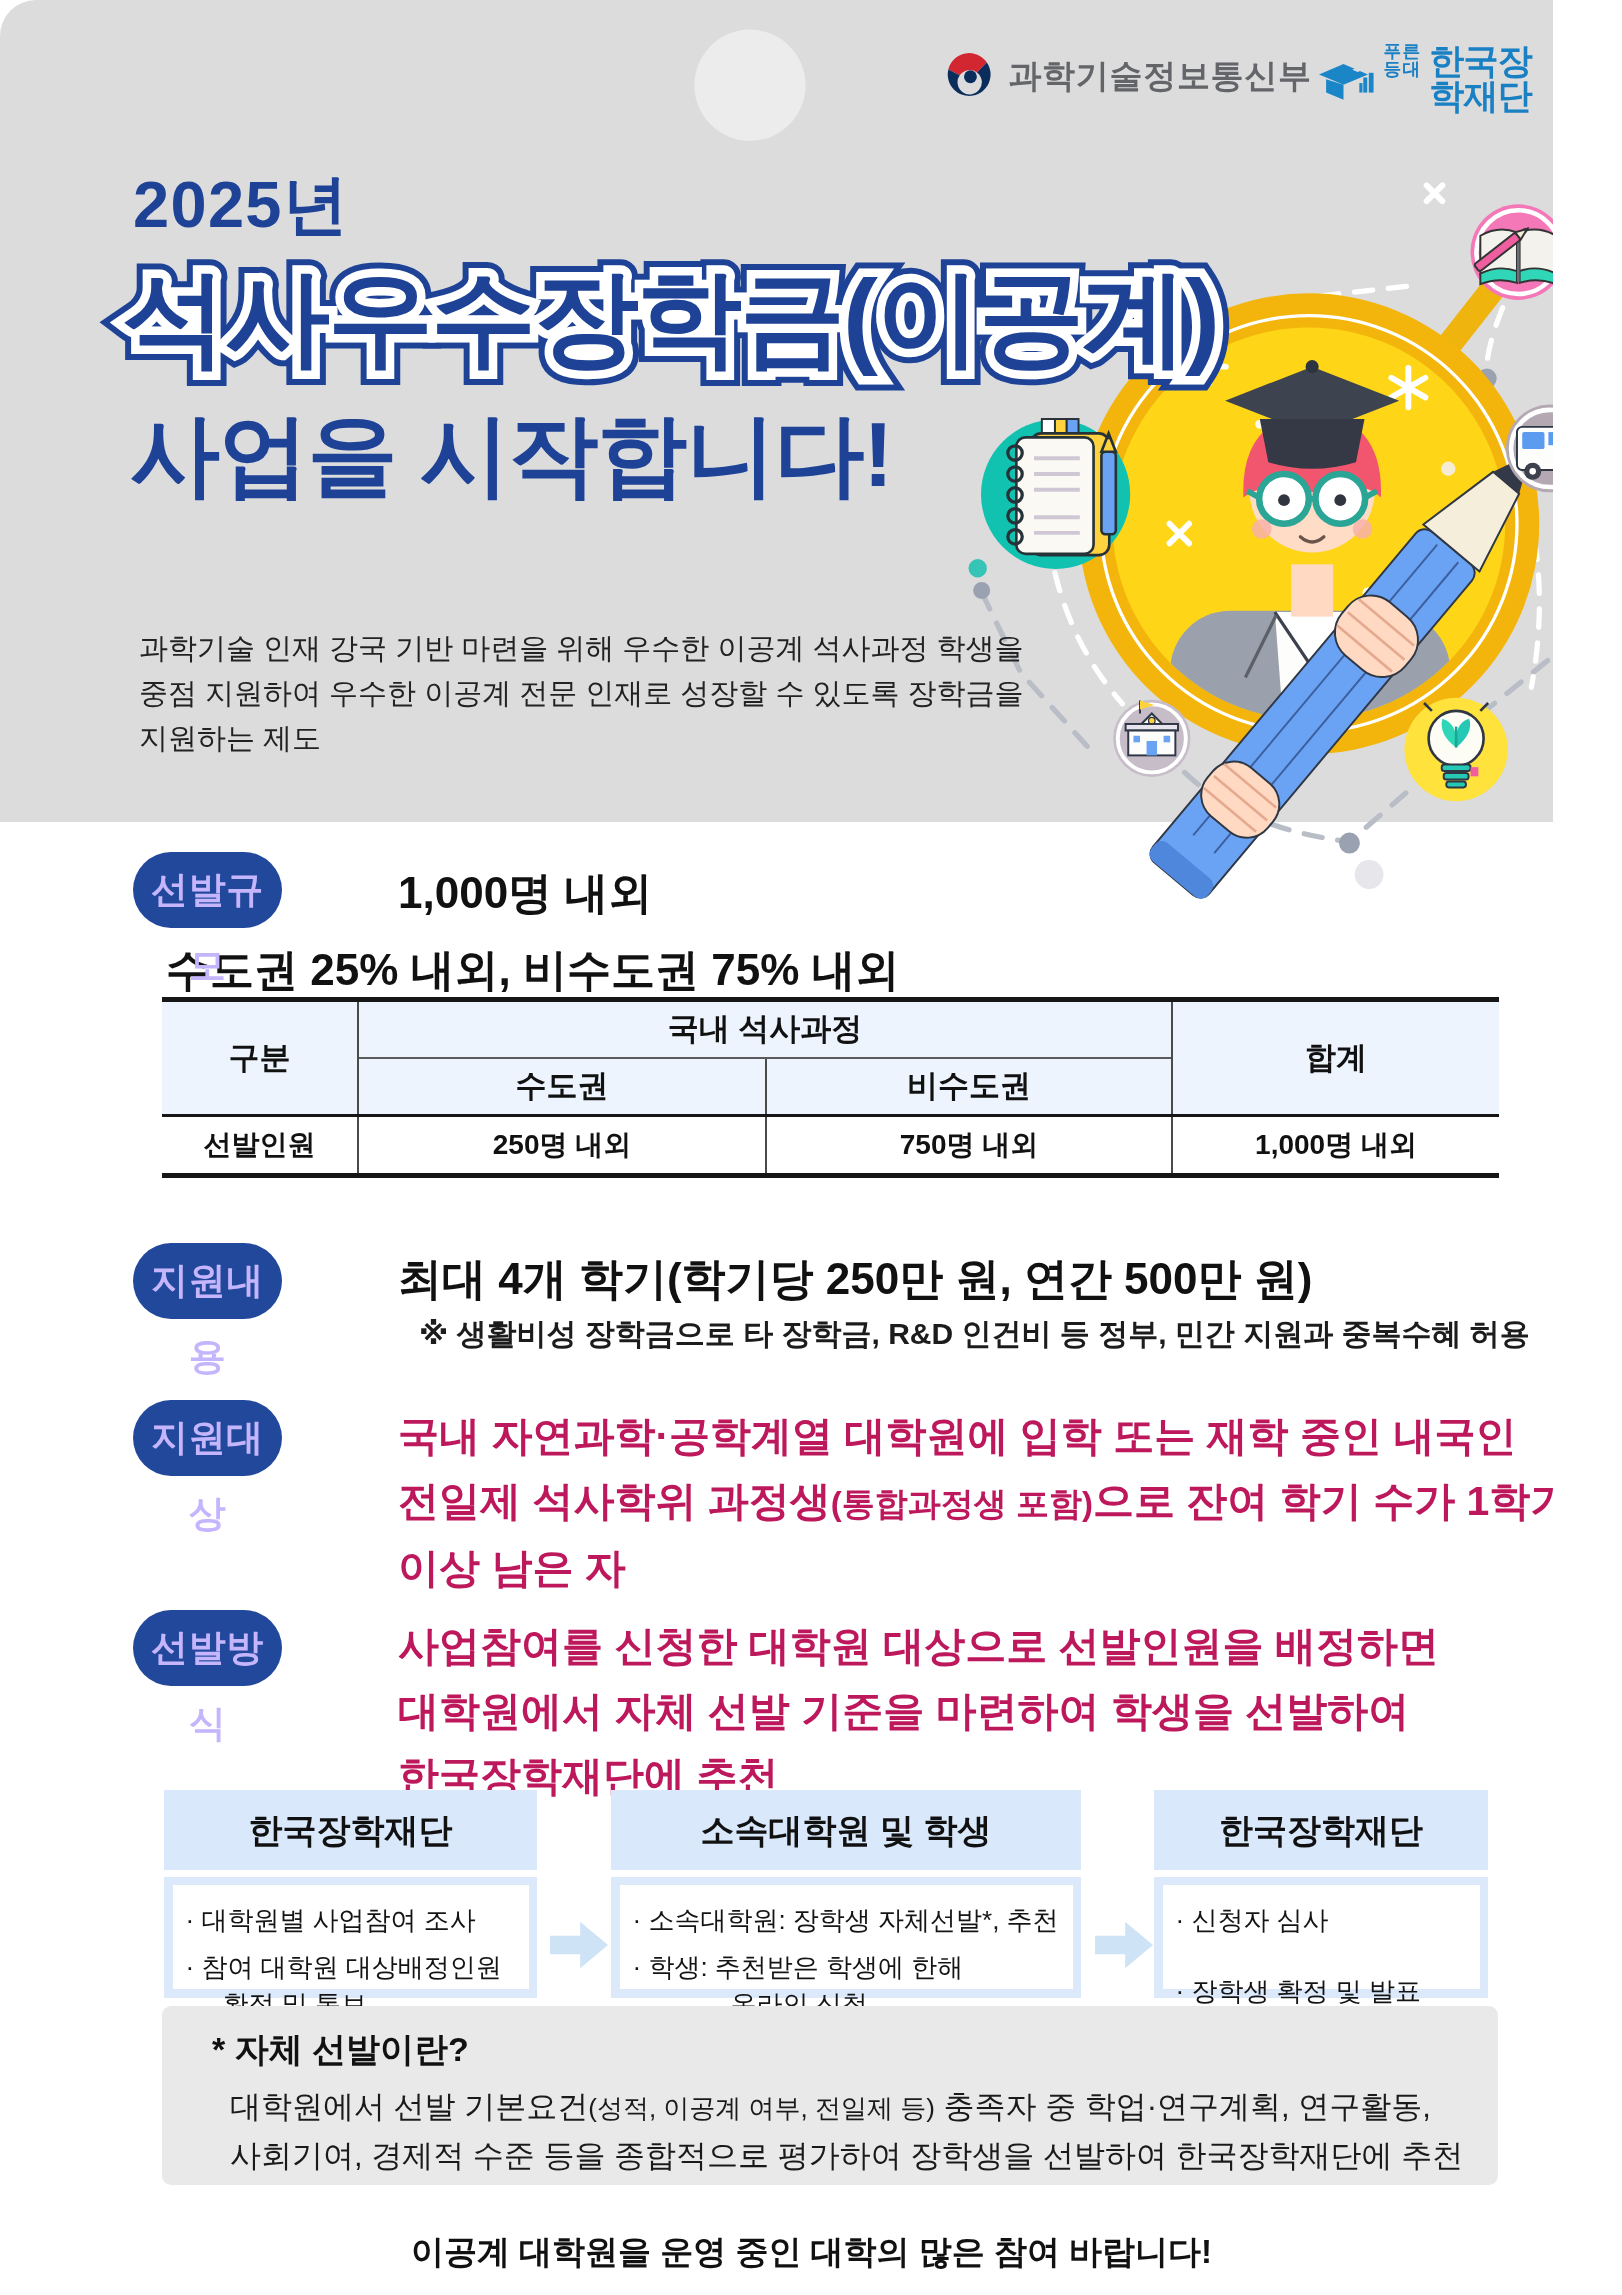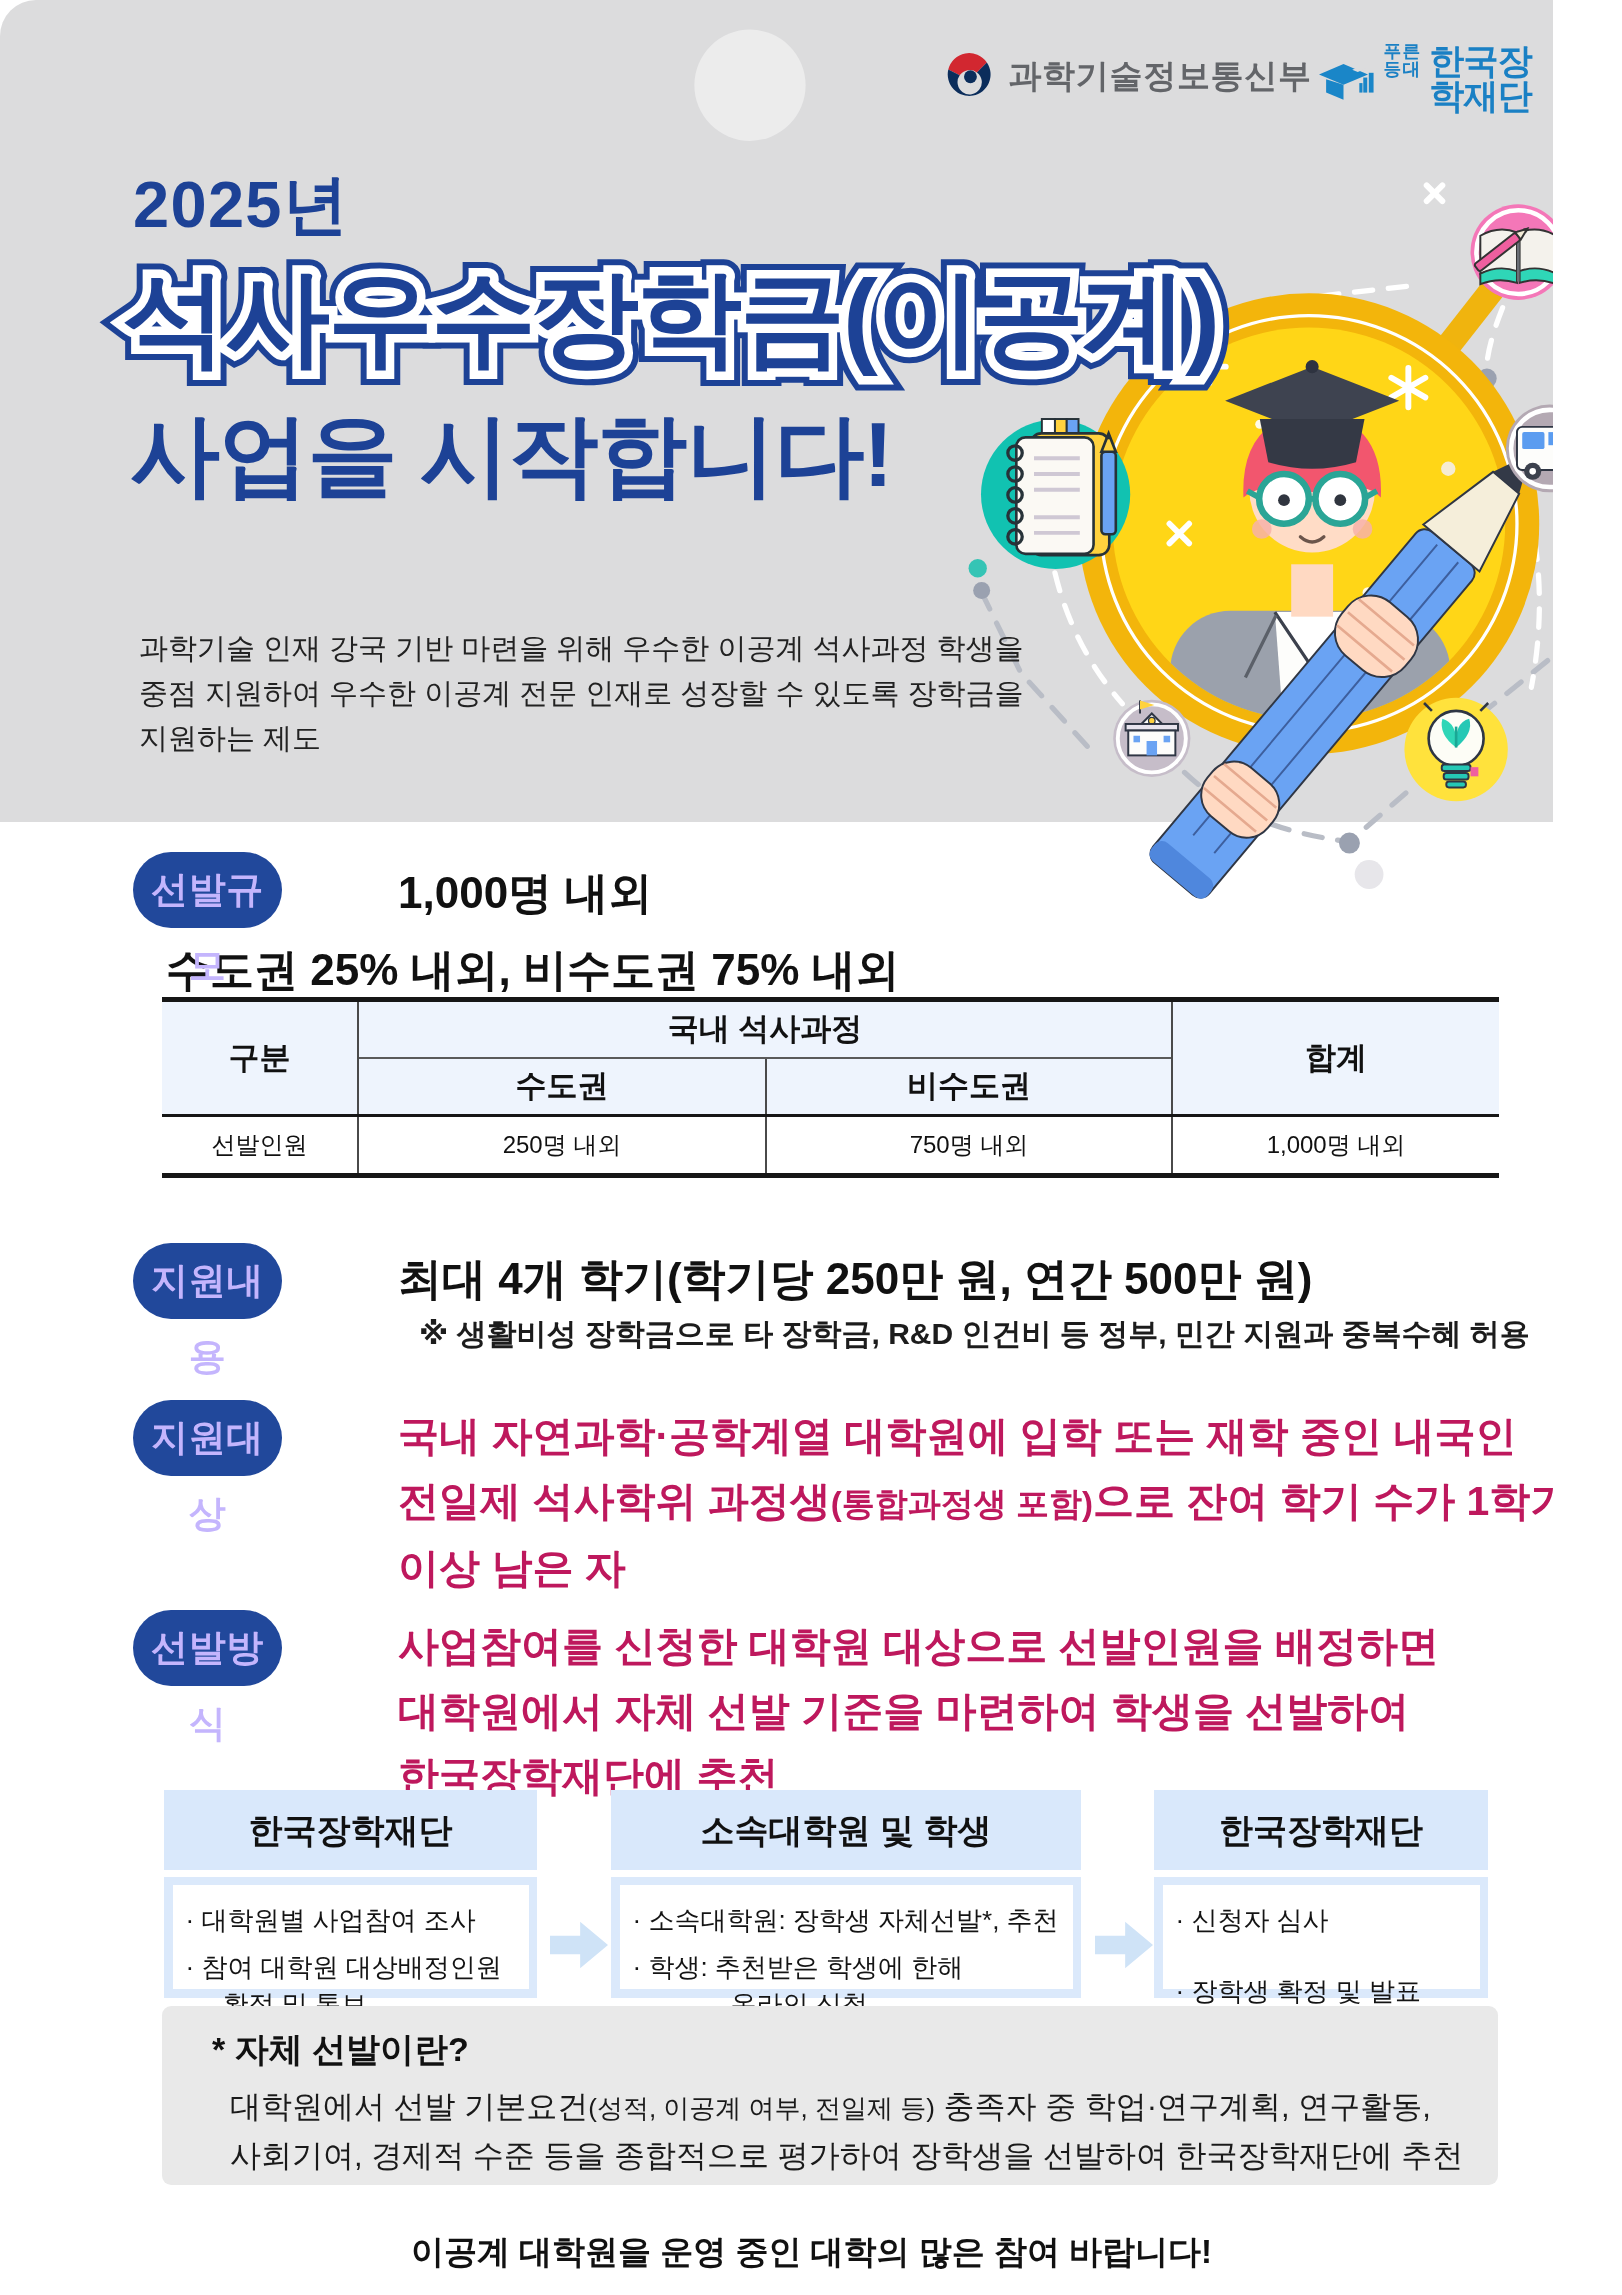--- a/index.html
+++ b/index.html
@@ -39,21 +39,21 @@
   .support-note{position:absolute;left:419px;top:1314px;font-size:30px;font-weight:700;color:#1c1c1c;white-space:nowrap;text-align:center;}
   .lines{position:absolute;left:398px;font-size:41px;font-weight:800;color:#be185d;line-height:65px;}
   .lines div{white-space:nowrap;}
   .t-lines{top:1404px;} .m-lines{top:1614px;}
   .small-inline{font-size:33px;font-weight:700;margin-top:11px;}
 
   
   .info-table{position:absolute;left:162px;top:997px;width:1336px;border-collapse:collapse;table-layout:fixed;z-index:2;
               border-top:5.2px solid #161616;border-bottom:5.2px solid #161616;}
   .info-table th{background:#eef4fd;font-size:31px;font-weight:600;color:#111;}
-  .info-table td{background:#ffffff;font-size:24px;font-weight:400;color:#111;}
+  .info-table td{background:#ffffff;font-size:28px;font-weight:700;color:#111;}
   .info-table th,.info-table td{text-align:center;padding:0;}
   .row-h{height:58px;} .row-d{height:60px;}
   .bl{border-left:2px solid #4a4a4a;}
   .bt-thin{border-top:2px solid #5a5a5a;}
   .tdata td{border-top:3.3px solid #161616;}
 
   
   .flow-col{position:absolute;top:1790px;z-index:2;}
   .fc1{left:164px;width:373px;} .fc2{left:611px;width:470px;} .fc3{left:1154px;width:334px;}
   .flow-head{height:80px;background:#d9e8fb;font-size:34px;font-weight:800;color:#111;text-align:center;line-height:80px;white-space:nowrap;}

